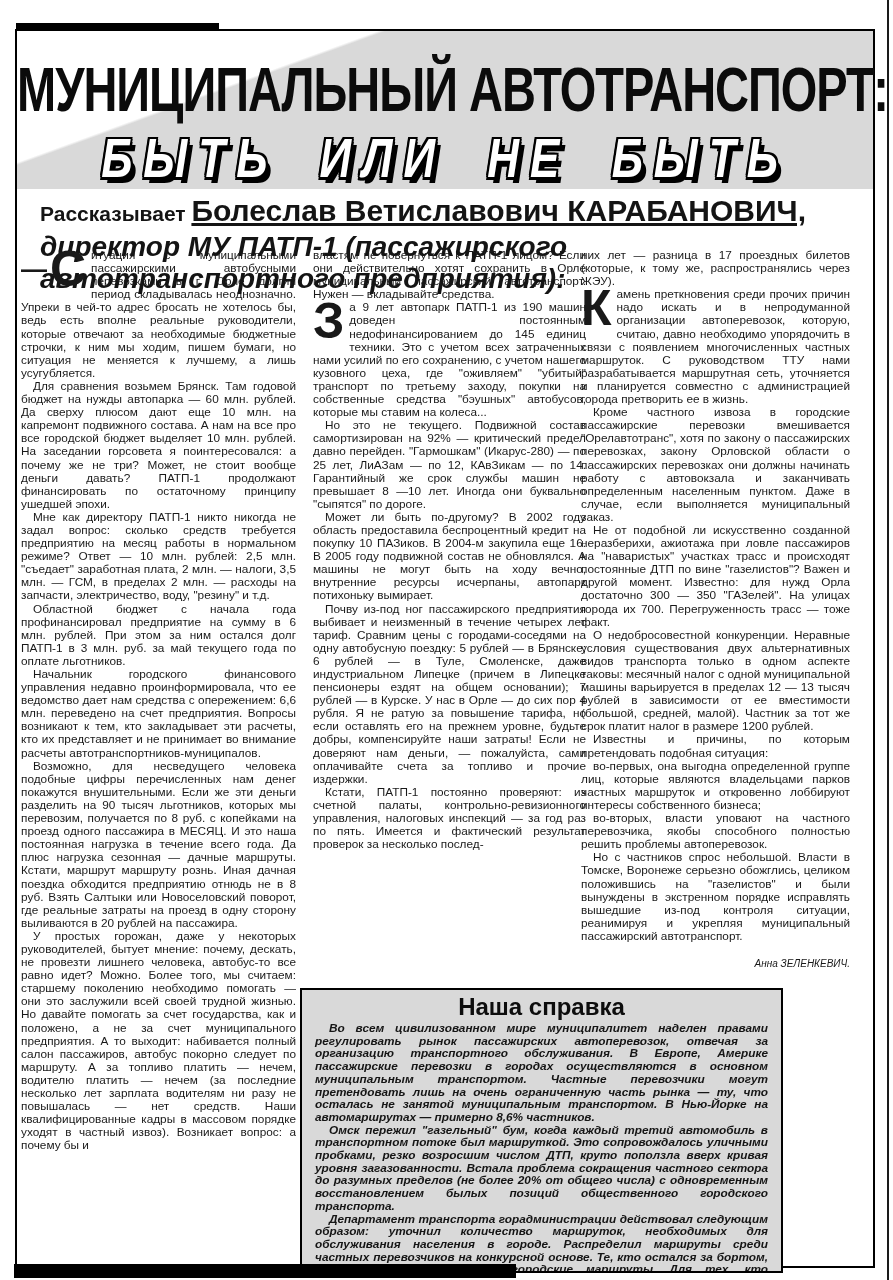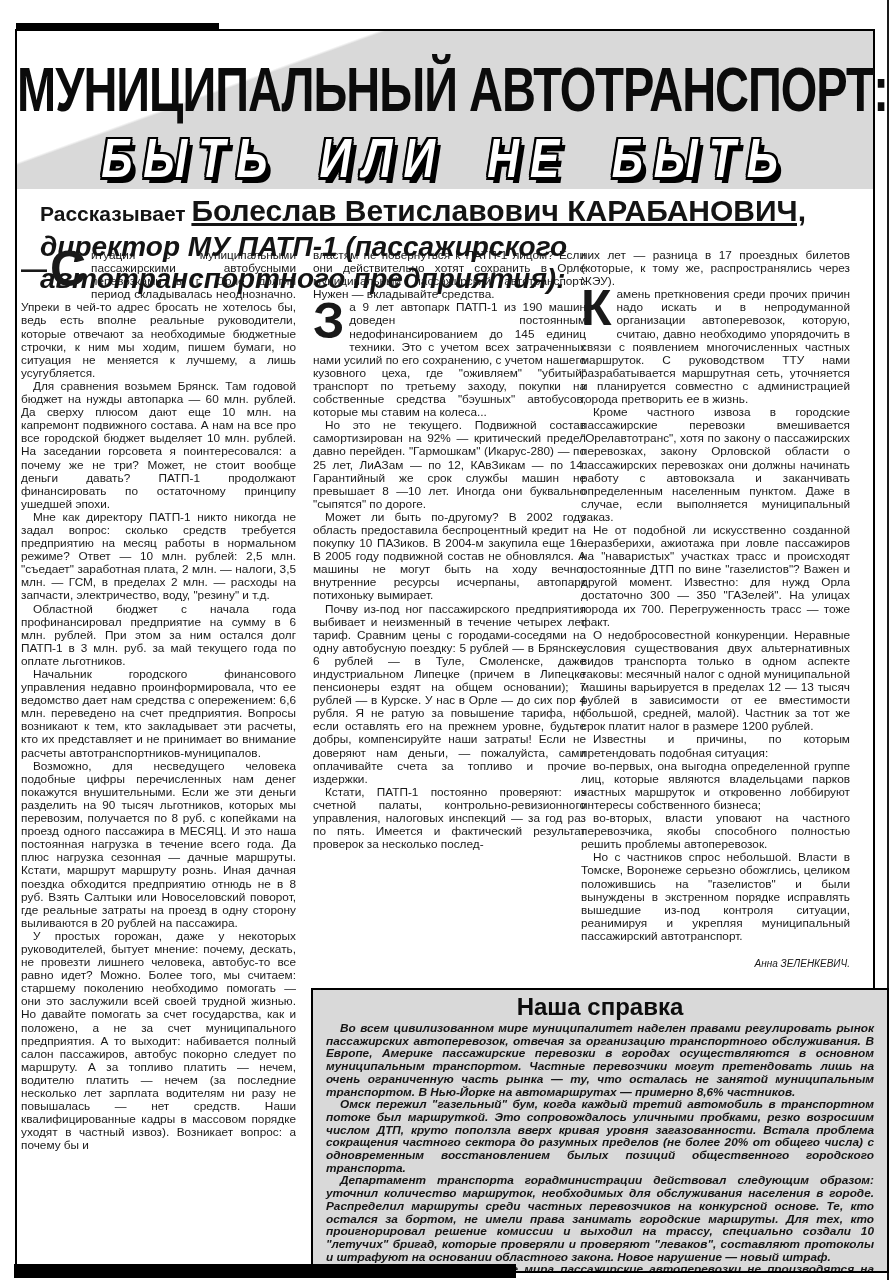--- a/index.html
+++ b/index.html
@@ -53,21 +53,21 @@
   .col3 { left:581px; width:269px; height:736px; }
   .col p { text-indent:12px; }
   .col p.noind { text-indent:0; }
   .col .b { font-weight:normal; }
   .dcwrap { float:left; display:flex; align-items:center; height:39px; margin:1px 5px 1px 0; }
   .dcwrap .lead { font-size:26px; font-weight:bold; margin-right:3px; }
   .dcwrap .dc { font-size:50px; line-height:39px; font-weight:bold; }
   .sig { text-align:right; font-style:italic; font-size:10px; margin-top:14px; }
 
   .note-box {
-    position:absolute; left:311px; top:988px; width:578px; height:285px;
+    position:absolute; left:300px; top:988px; width:483px; height:285px;
     background:#d9d9d9; border:2px solid #000; padding:3px 13px 4px 13px;
     overflow:hidden;
   }
   .note-title { text-align:center; font-size:24px; font-weight:bold; color:#0d0d0d; }
   .note-body { font-size:11.8px; line-height:12.7px; font-weight:bold; font-style:italic;
                text-align:justify; color:#151515; margin-top:1px; }
   .note-body p { text-indent:14px; }
 
   .bottom-bar { position:absolute; left:14px; top:1264px; width:502px; height:14px; background:#000; }
 </style>

